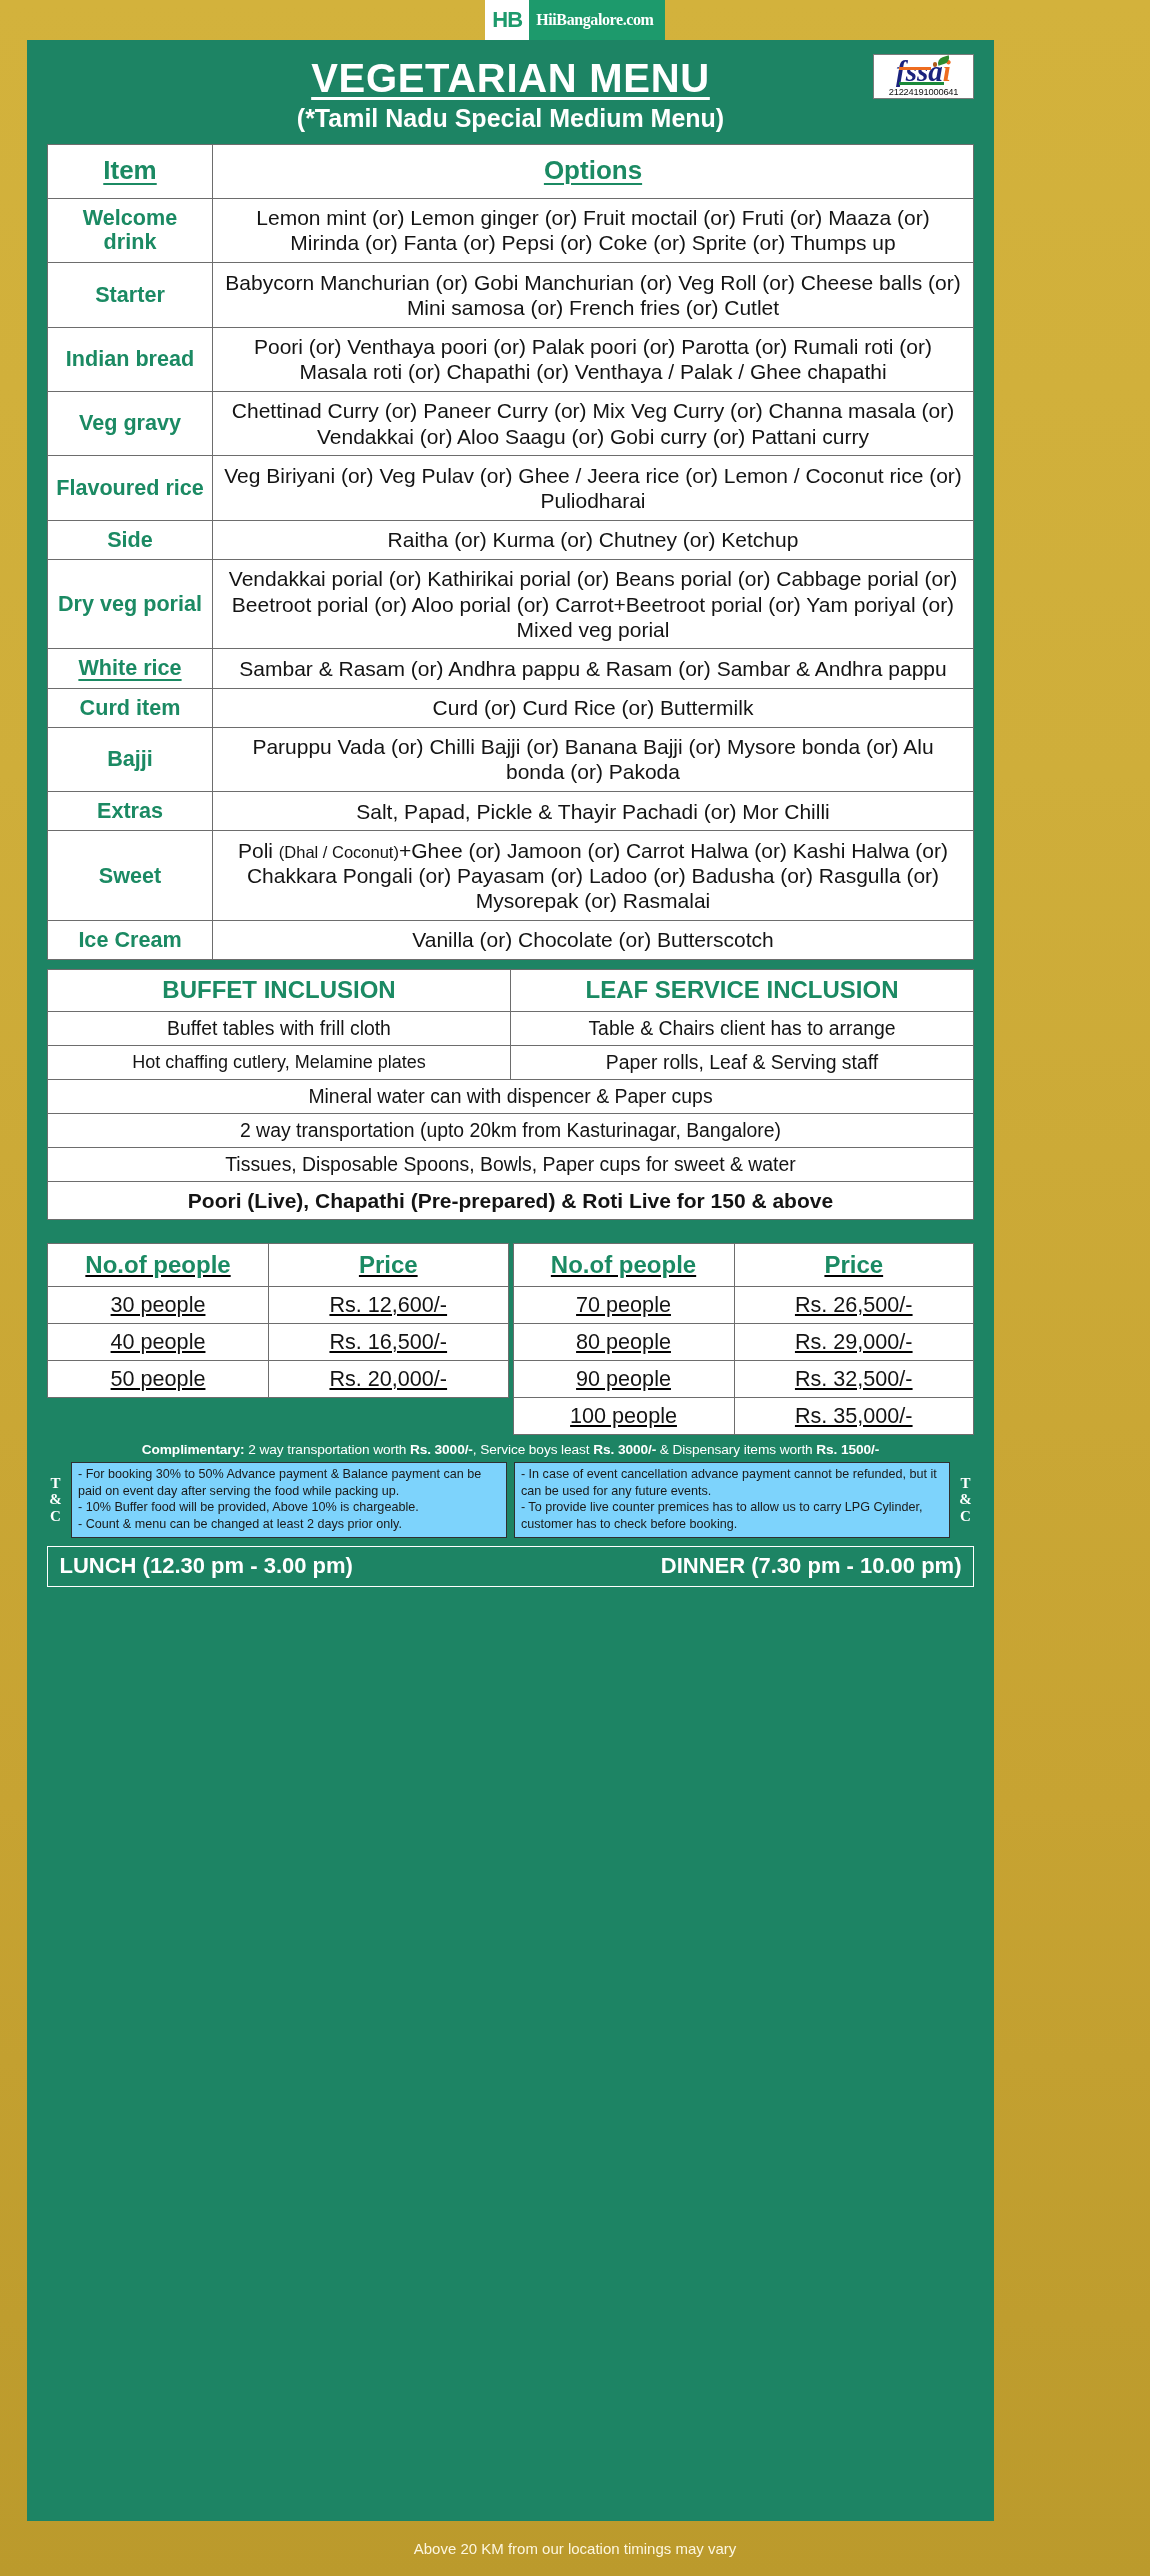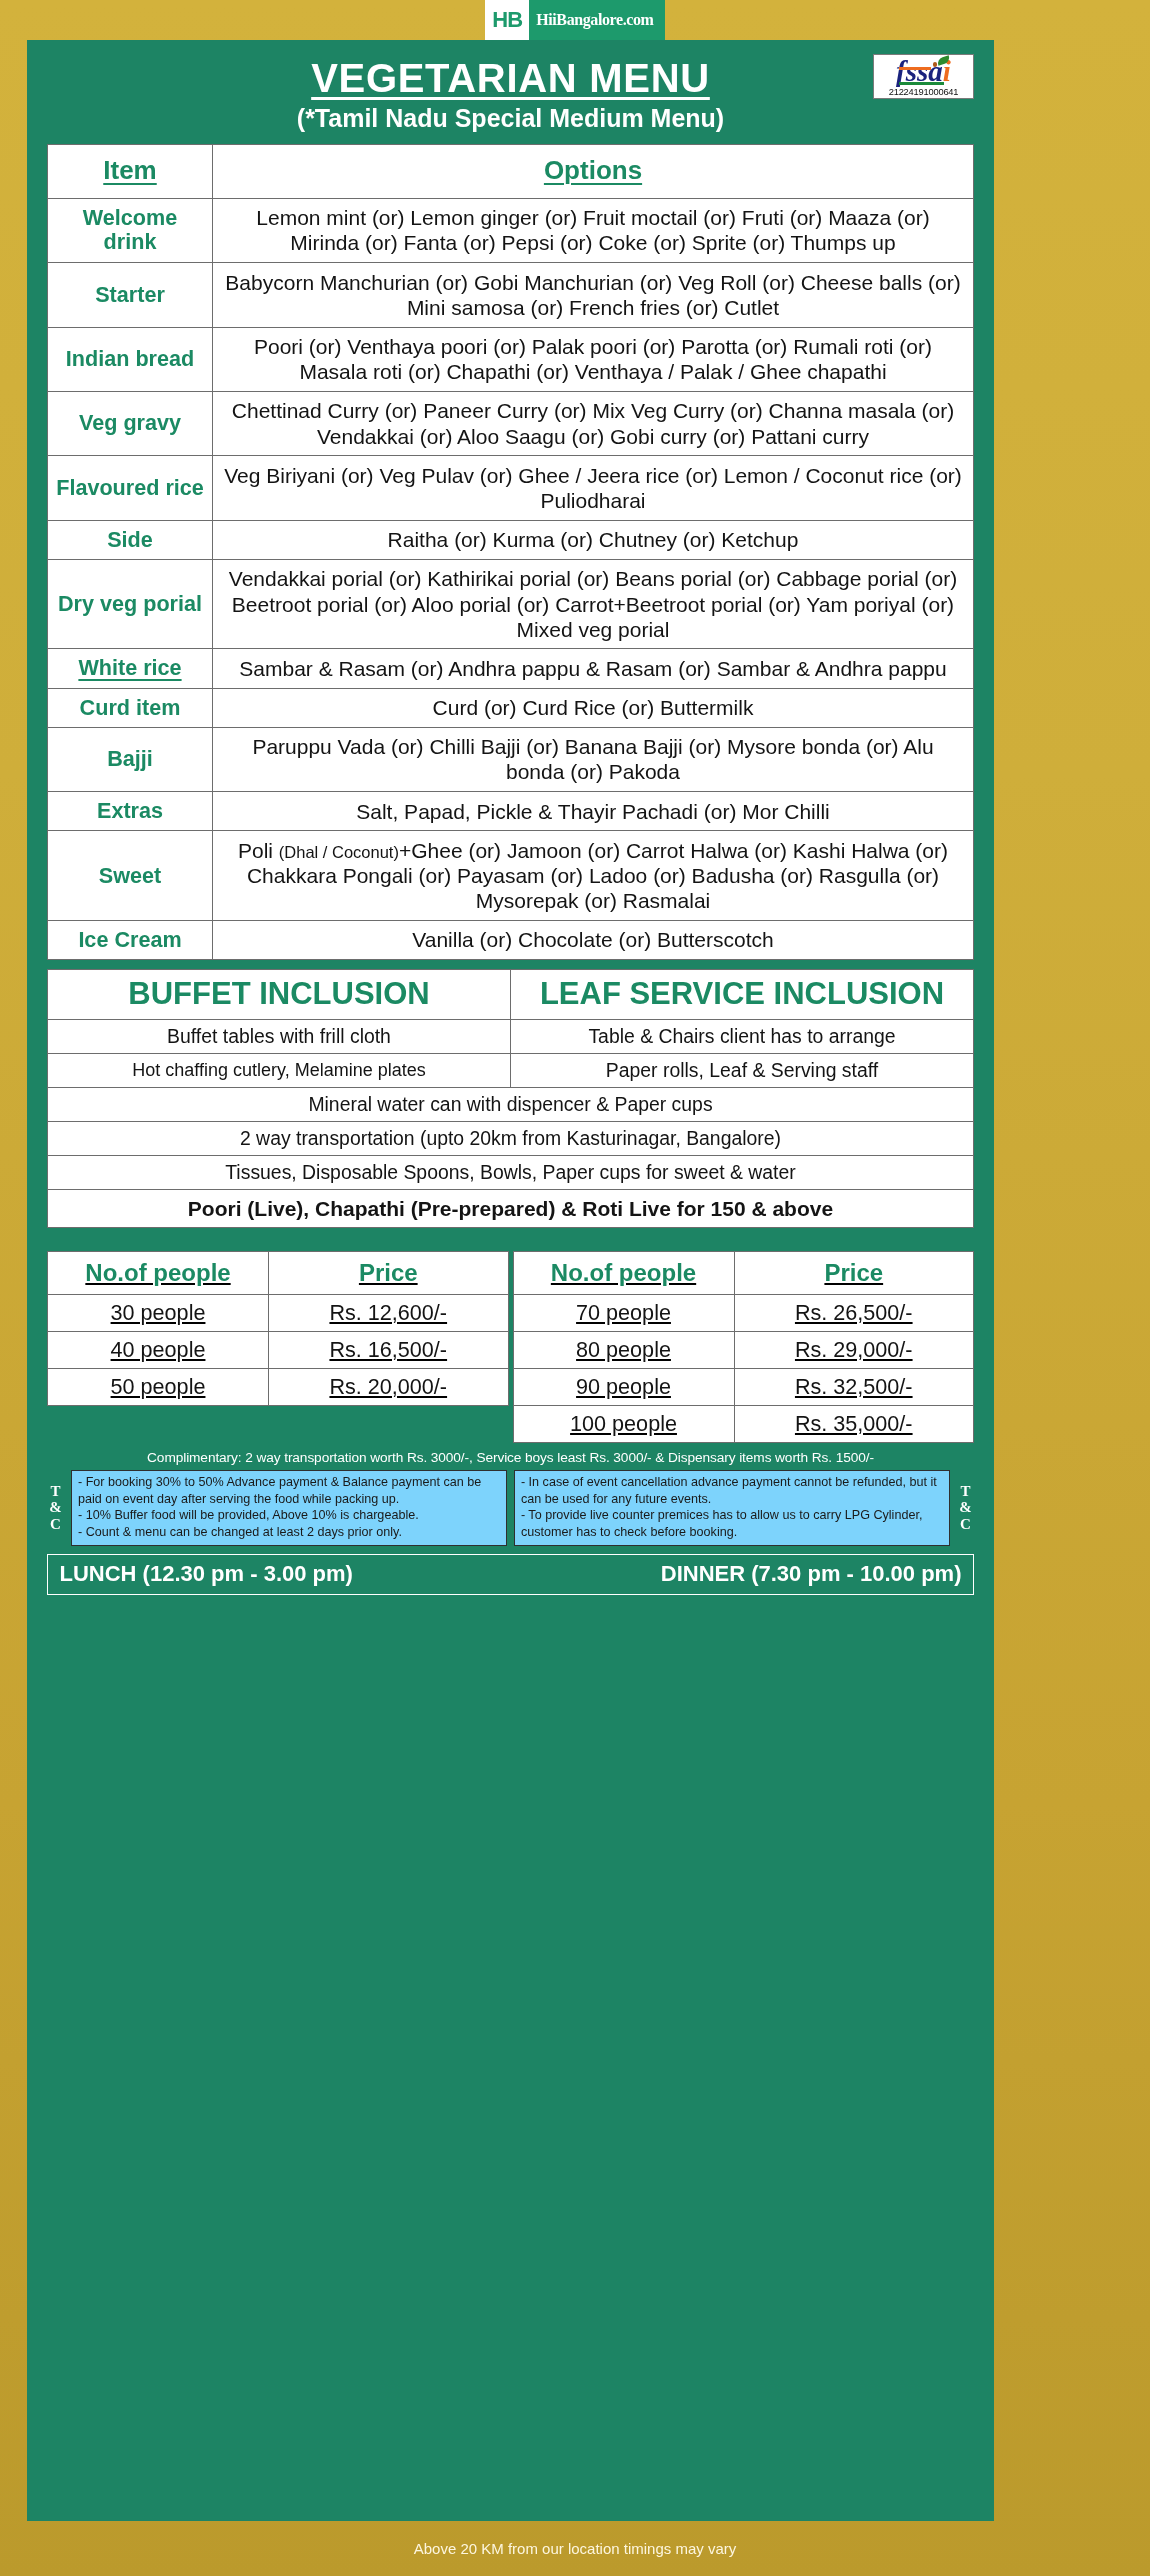--- a/index.html
+++ b/index.html
@@ -173,21 +173,21 @@
   .incl-table td {
     border: 0.7px solid #6d6d6d;
     text-align: center;
     font-size: 19.4px;
     color: #141414;
     padding: 5px 17px;
   }
   .incl-table td.head {
     color: #1b8a63;
     font-weight: bold;
-    font-size: 31px;
+    font-size: 24px;
     padding: 6.5px 4.3px 7.2px 4.3px;
   }
   .incl-table td.bold-row {
     font-weight: bold;
     font-size: 21px;
     padding: 6.5px 4.3px;
   }
   .incl-table td.tight { font-size: 18px; }
 
   
@@ -214,21 +214,21 @@
   .price-col { flex: 1; }
 
   
   .compl {
     text-align: center;
     color: #ffffff;
     font-size: 13.7px;
     padding: 6.5px 2.9px 5px 2.9px;
     letter-spacing: -0.1px;
   }
-  .compl b { font-weight: normal; }
+  .compl b { font-weight: bold; }
 
   
   .terms {
     display: flex;
     align-items: stretch;
     gap: 7.2px;
   }
   .tc-label {
     color: #ffffff;
     font-family: "Liberation Serif", serif;

